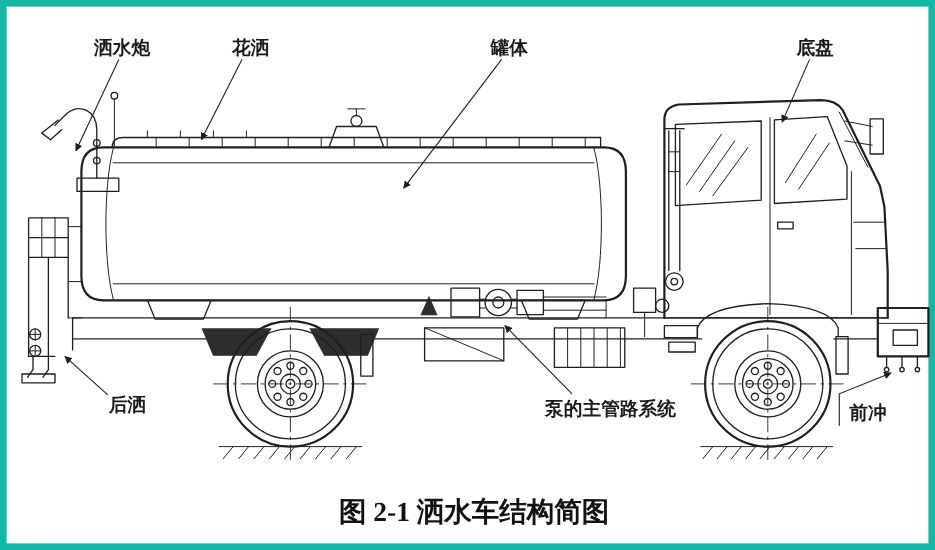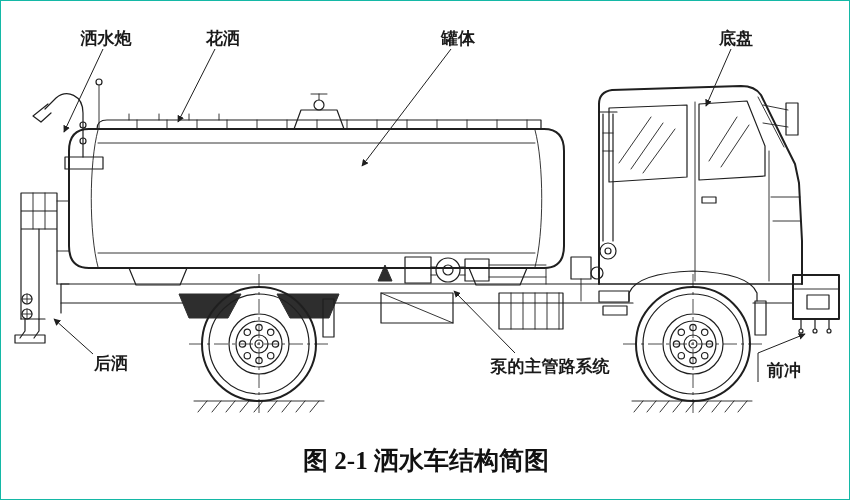--- a/index.html
+++ b/index.html
@@ -8,21 +8,21 @@
     width: 850px;
     height: 500px;
     overflow: hidden;
     background: #ffffff;
   }
   .figure {
     position: relative;
     width: 850px;
     height: 500px;
     background: #ffffff;
-    border: 1px solid #14b8a6;
+    border: 6px solid #14b8a6;
     box-sizing: border-box;
   }
   .figure svg { display: block; }
 
   .draw  { stroke: #1f1f1f; fill: none; stroke-width: 1.2; stroke-linecap: round; stroke-linejoin: round; }
   .thick { stroke-width: 2; }
   .thin  { stroke-width: 0.9; }
   .dark-fill { fill: #2e2e2e; stroke: #2e2e2e; stroke-width: 1; }
   .centerline { stroke: #1f1f1f; fill: none; stroke-width: 0.8; stroke-dasharray: 14 4 3 4; }
   .leader { stroke: #1f1f1f; fill: none; stroke-width: 1; }

